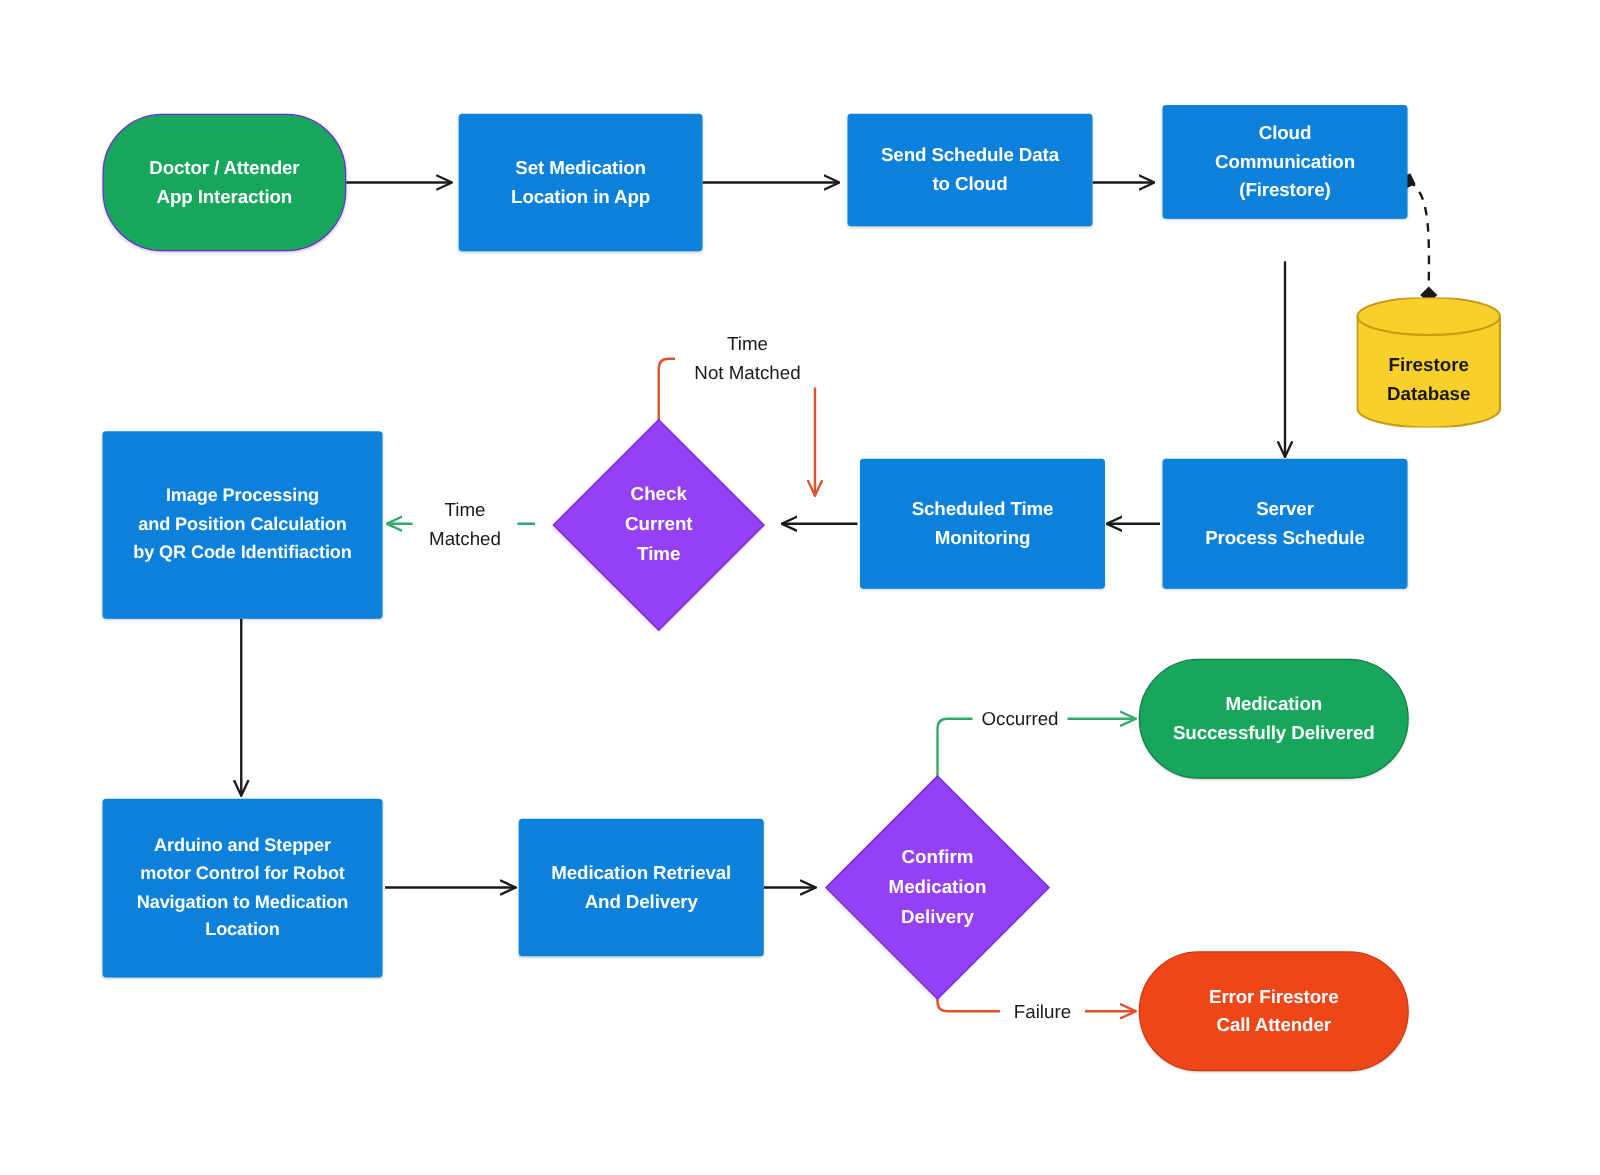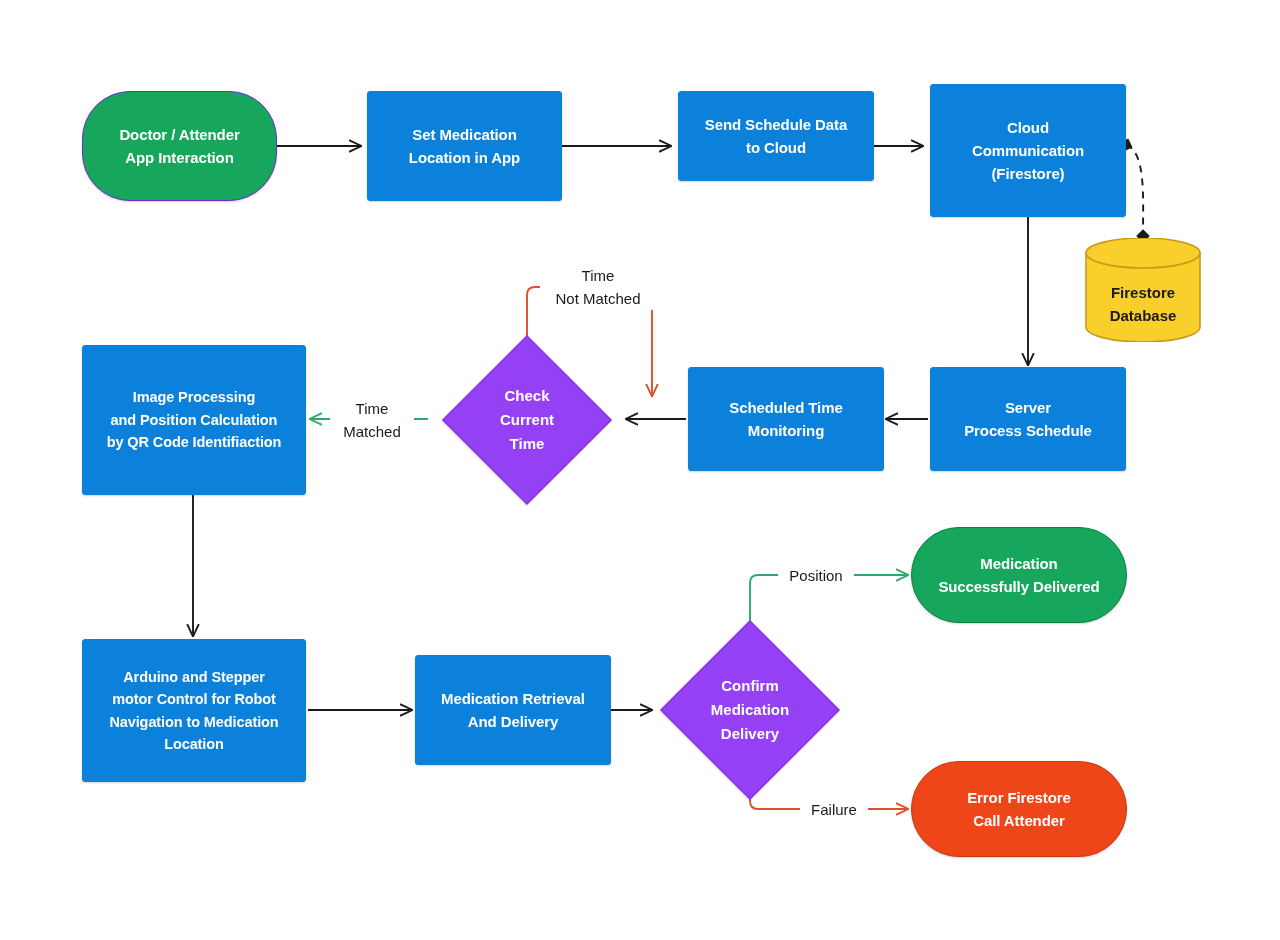--- a/index.html
+++ b/index.html
@@ -188,21 +188,21 @@
   <div class="node rect" style="left:367px; top:91px; width:195px; height:110px;">
     <span class="label">Set Medication
 Location in App</span>
   </div>
 
   <div class="node rect" style="left:678px; top:91px; width:196px; height:90px;">
     <span class="label">Send Schedule Data
 to Cloud</span>
   </div>
 
-  <div class="node rect" style="left:930px; top:84px; width:196px; height:133px;">
+  <div class="node rect" style="left:930px; top:84px; width:196px; height:91px;">
     <span class="label">Cloud
 Communication
 (Firestore)</span>
   </div>
 
   <div class="cylinder" style="left:1085px; top:238px; width:116px; height:104px;">
     <svg width="116" height="104" viewBox="0 0 116 104" xmlns="http://www.w3.org/2000/svg">
       <path d="M 1 15 L 1 89 A 57 15 0 0 0 115 89 L 115 15 Z" fill="#f9cf2b" stroke="#c99a18" stroke-width="1.6"></path>
       <ellipse cx="58" cy="15" rx="57" ry="15" fill="#f9cf2b" stroke="#c99a18" stroke-width="1.6"></ellipse>
     </svg>
@@ -261,17 +261,17 @@
     <span class="label">Error Firestore
 Call Attender</span>
   </div>
 
   <div class="edge-label" style="left:540px; top:265px; width:110px;">Time
 Not Matched</div>
 
   <div class="edge-label" style="left:330px; top:398px; width:78px;">Time
 Matched</div>
 
-  <div class="edge-label" style="left:778px; top:565px; width:70px;">Position</div>
+  <div class="edge-label" style="left:778px; top:565px; width:70px;">Occurred</div>
 
   <div class="edge-label" style="left:800px; top:799px; width:62px;">Failure</div>
 
 </div>
 
 </body></html>

